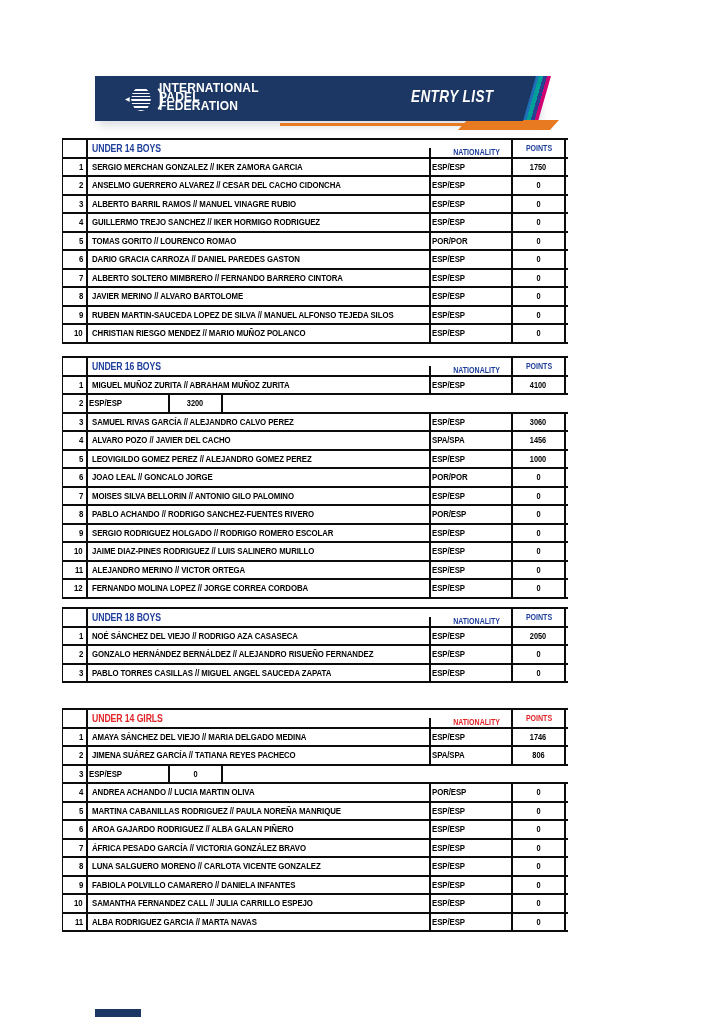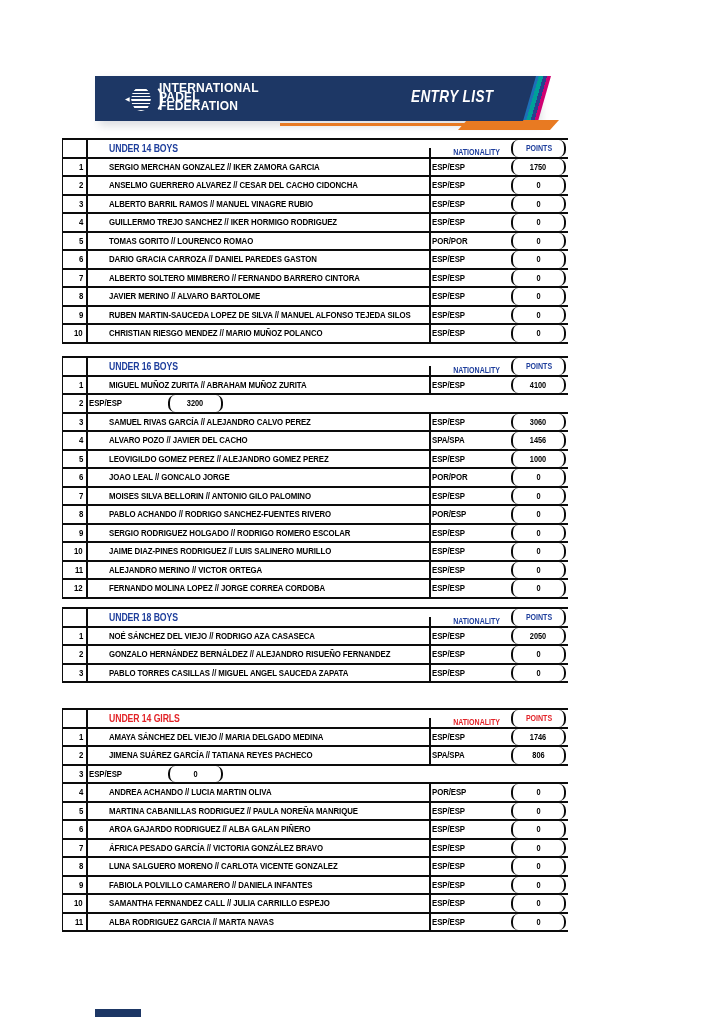--- a/index.html
+++ b/index.html
@@ -22,24 +22,24 @@
   .logo-arc{width:22px;height:26px;border:2.6px solid transparent;border-right-color:#ffffff;border-radius:50%;margin-left:-14px;}
   .logo-text{position:absolute;left:64px;top:8px;color:#ffffff;font-weight:bold;font-size:12px;line-height:9px;letter-spacing:.2px;}
   .entry-title{position:absolute;left:316px;top:11px;color:#ffffff;font-weight:bold;font-style:italic;font-size:16.5px;
      display:inline-block;transform:scaleX(.82);transform-origin:0 50%;white-space:nowrap;letter-spacing:.5px;}
   
   .ptable{position:absolute;left:62px;width:506px;border-top:2px solid #0c0c0c;}
   .t-row{display:flex;height:18.5px;border-bottom:2px solid #0c0c0c;box-sizing:border-box;background:#fff;}
   .t-row>div{display:flex;align-items:center;box-sizing:border-box;overflow:visible;}
   .c-num{width:24px;justify-content:flex-end;padding-right:2px;border-left:1.3px solid #0c0c0c;
          font-weight:bold;font-size:9px;color:#000;}
-  .c-name{width:343px;padding-left:21px;border-left:2px solid #0c0c0c;font-weight:bold;font-size:9px;color:#000;}
+  .c-name{width:343px;padding-left:4px;border-left:2px solid #0c0c0c;font-weight:bold;font-size:9px;color:#000;}
   .c-nat{width:82px;padding-left:1px;border-left:2px solid #0c0c0c;font-weight:bold;font-size:9px;color:#000;}
   .c-pts{width:55px;justify-content:center;border-left:2px solid #0c0c0c;border-right:2px solid #0c0c0c;
-         font-weight:bold;font-size:9px;color:#000;border-radius:7px;}
+         font-weight:bold;font-size:9px;color:#000;}
   .hdr .c-name{font-size:10px;}
   .hdr .c-nat,.hdr .c-pts{font-size:8.6px;}
   .hdr .c-nat{justify-content:center;padding-left:12px;margin-top:8px;}
   .cnd{display:inline-block;transform:scaleX(.87);transform-origin:0 50%;white-space:nowrap;letter-spacing:-.1px;}
   .cnd-c{display:inline-block;transform:scaleX(.82);transform-origin:50% 50%;white-space:nowrap;}
   
   .footer-sliver{position:absolute;left:95px;top:1009px;width:46px;height:8px;background:#1d3765;}
 </style>
 </head>
 <body>

